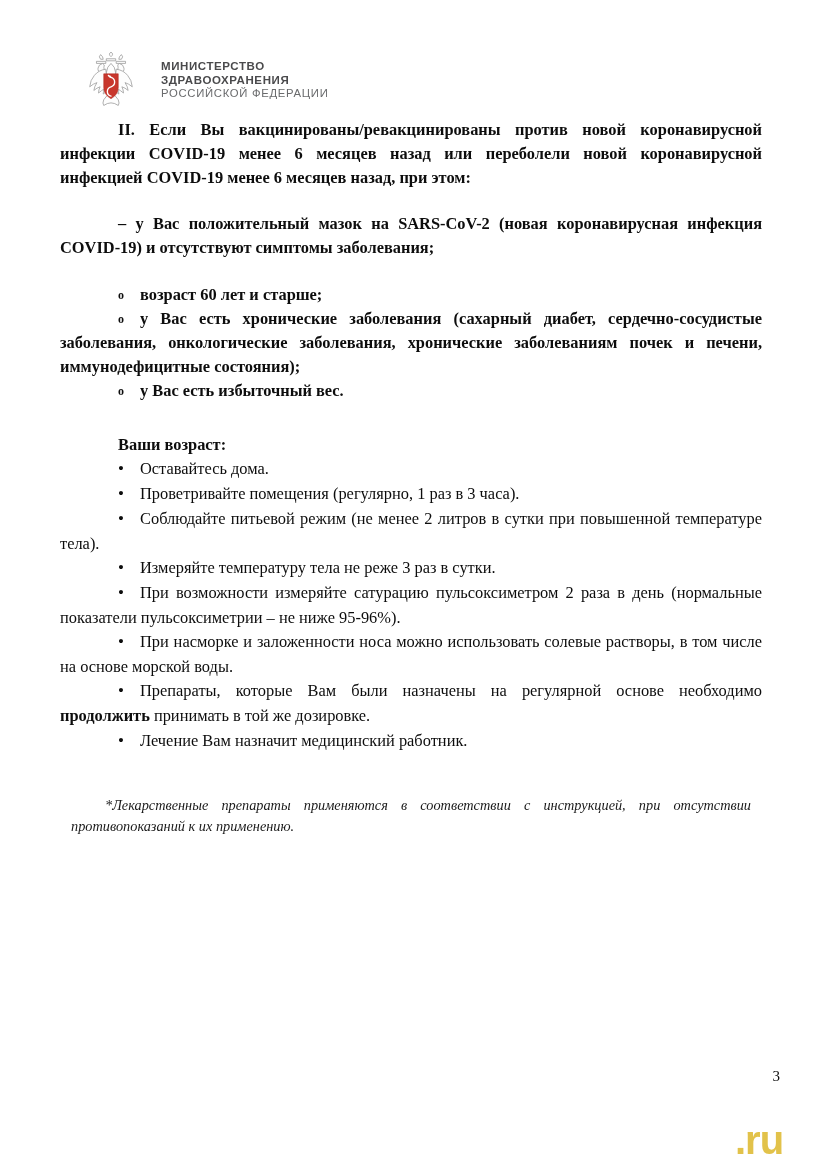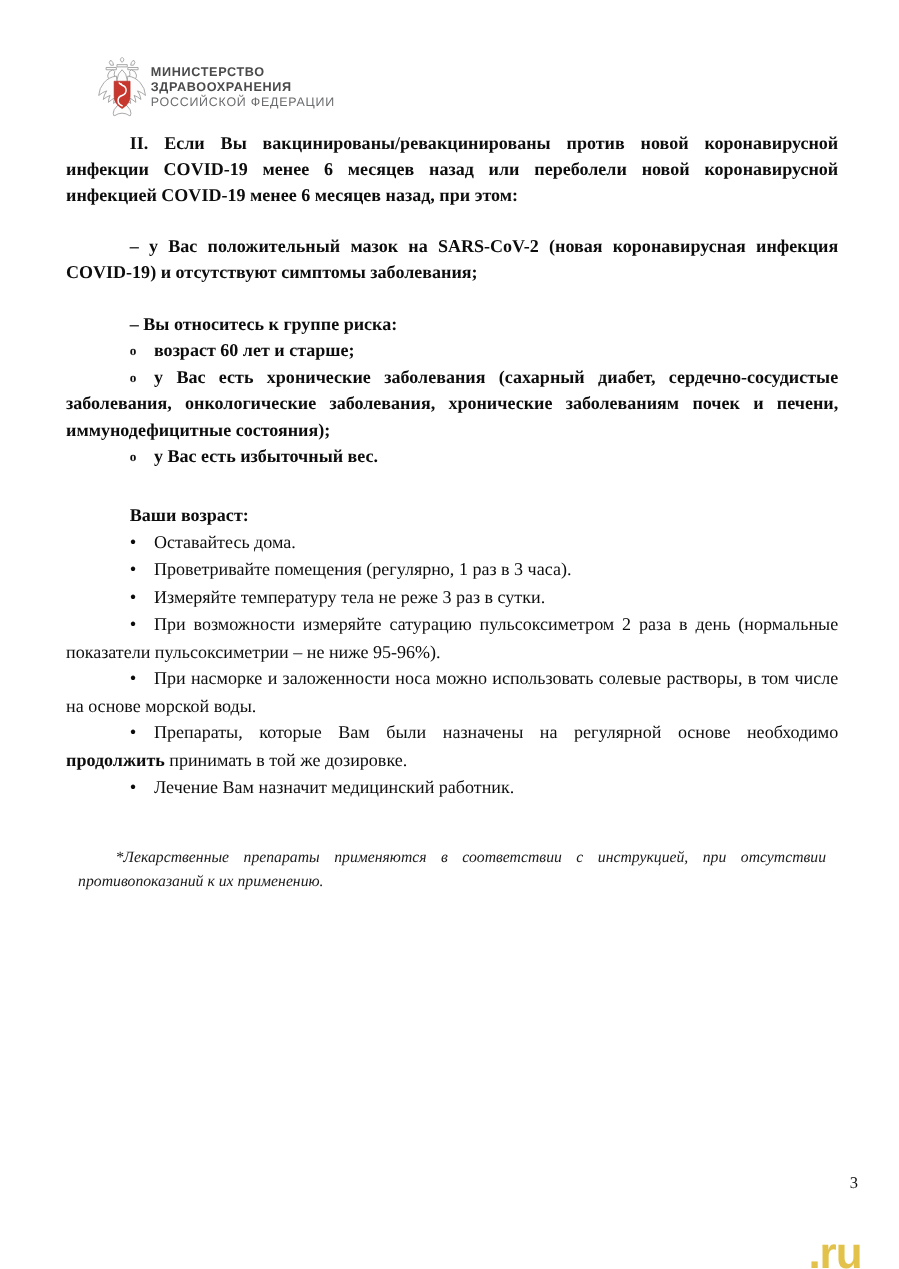--- a/index.html
+++ b/index.html
@@ -16,21 +16,21 @@
     color: #0d0d0d;
   }
 
   
   .header {
     position: absolute;
     left: 85px;
     top: 52px;
     display: flex;
     align-items: center;
-    gap: 0;
+    gap: 24px;
   }
   .emblem {
     width: 52px;
     height: 54px;
     flex: 0 0 auto;
   }
   .ministry-text {
     font-family: "Liberation Sans", "DejaVu Sans", sans-serif;
     color: #58595b;
     line-height: 1.22;
@@ -178,37 +178,37 @@
 <div class="doc">
 
   <p class="para bold">II. Если Вы вакцинированы/ревакцинированы против новой коронавирусной инфекции COVID-19 менее 6 месяцев назад или переболели новой коронавирусной инфекцией COVID-19 менее 6 месяцев назад, при этом:</p>
 
   <div class="gap-md"></div>
 
   <p class="para bold">– у Вас положительный мазок на SARS-CoV-2 (новая коронавирусная инфекция COVID-19) и отсутствуют симптомы заболевания;</p>
 
   <div class="gap-md"></div>
 
-  <p class="para bold">– Вы относитесь к группе риска:</p>
 
   <p class="marker-row bold"><span class="mk circ">o</span><span>возраст 60 лет и старше;</span></p>
 
   <p class="marker-row bold"><span class="mk circ">o</span><span>у Вас есть хронические заболевания (сахарный диабет, сердечно-сосудистые заболевания, онкологические заболевания, хронические заболеваниям почек и печени, иммунодефицитные состояния);</span></p>
 
   <p class="marker-row bold"><span class="mk circ">o</span><span>у Вас есть избыточный вес.</span></p>
 
   <div class="gap-lg"></div>
 
   <p class="heading-actions">Ваши возраст:</p>
 
   <p class="marker-row"><span class="mk bull">•</span><span>Оставайтесь дома.</span></p>
 
 
   <p class="marker-row"><span class="mk bull">•</span><span>Проветривайте помещения (регулярно, 1 раз в 3 часа).</span></p>
 
+  <p class="marker-row"><span class="mk bull">•</span><span>Соблюдайте питьевой режим (не менее 2 литров в сутки при повышенной температуре тела).</span></p>
 
   <p class="marker-row"><span class="mk bull">•</span><span>Измеряйте температуру тела не реже 3 раз в сутки.</span></p>
 
   <p class="marker-row"><span class="mk bull">•</span><span>При возможности измеряйте сатурацию пульсоксиметром 2 раза в день (нормальные показатели пульсоксиметрии – не ниже 95-96%).</span></p>
 
 
   <p class="marker-row"><span class="mk bull">•</span><span>При насморке и заложенности носа можно использовать солевые растворы, в том числе на основе морской воды.</span></p>
 
   <p class="marker-row"><span class="mk bull">•</span><span>Препараты, которые Вам были назначены на регулярной основе необходимо </span><b class="st">продолжить</b><span> принимать в той же дозировке.</span></p>
 

